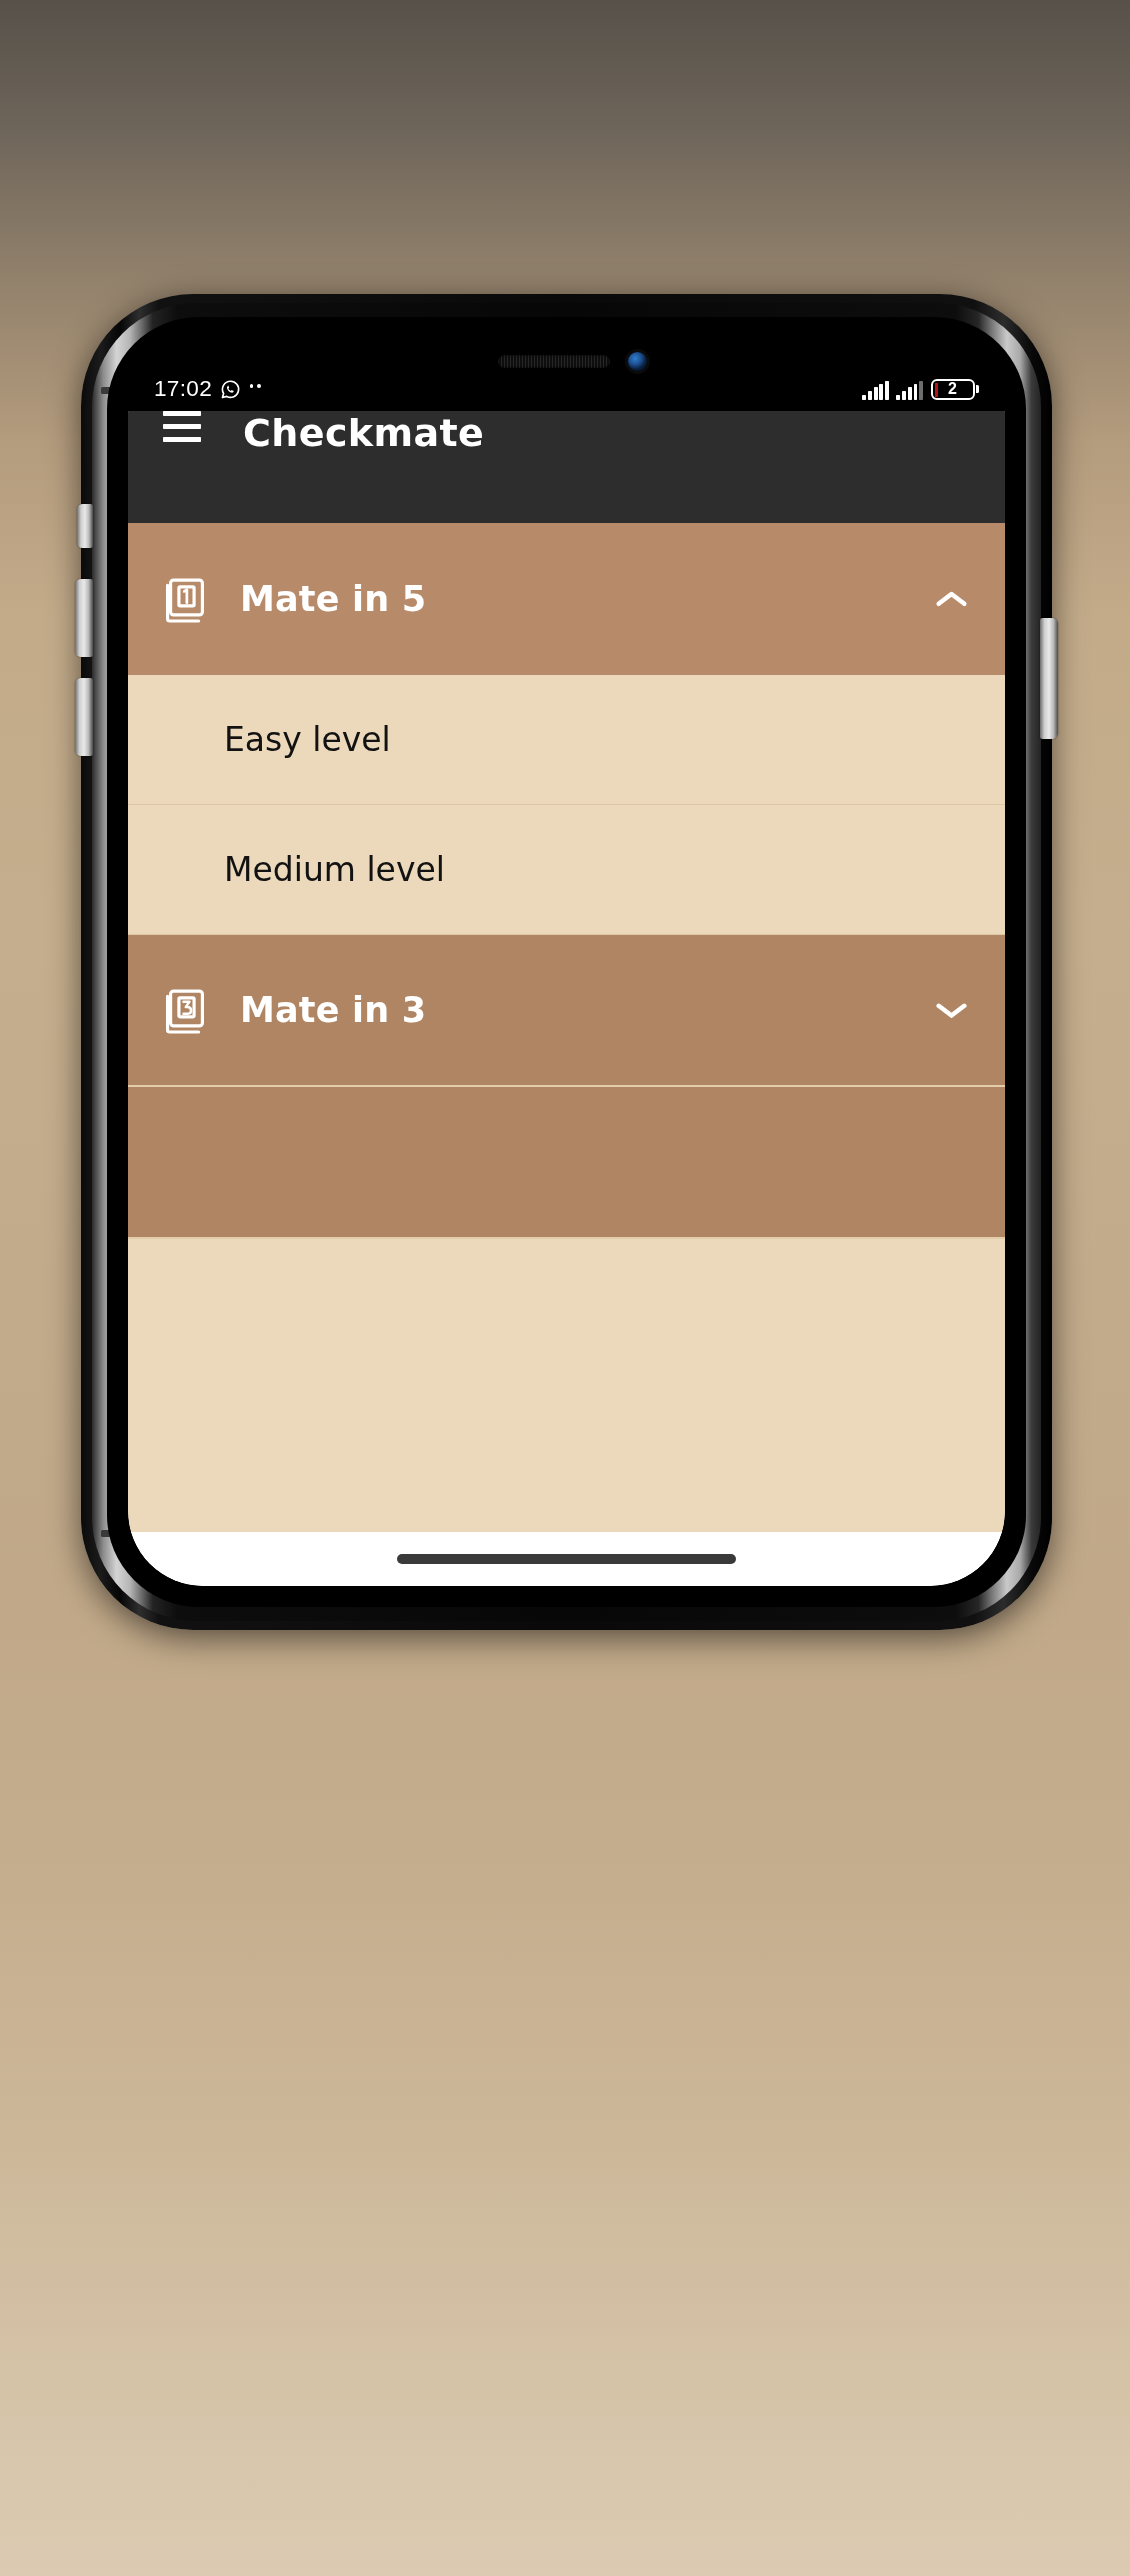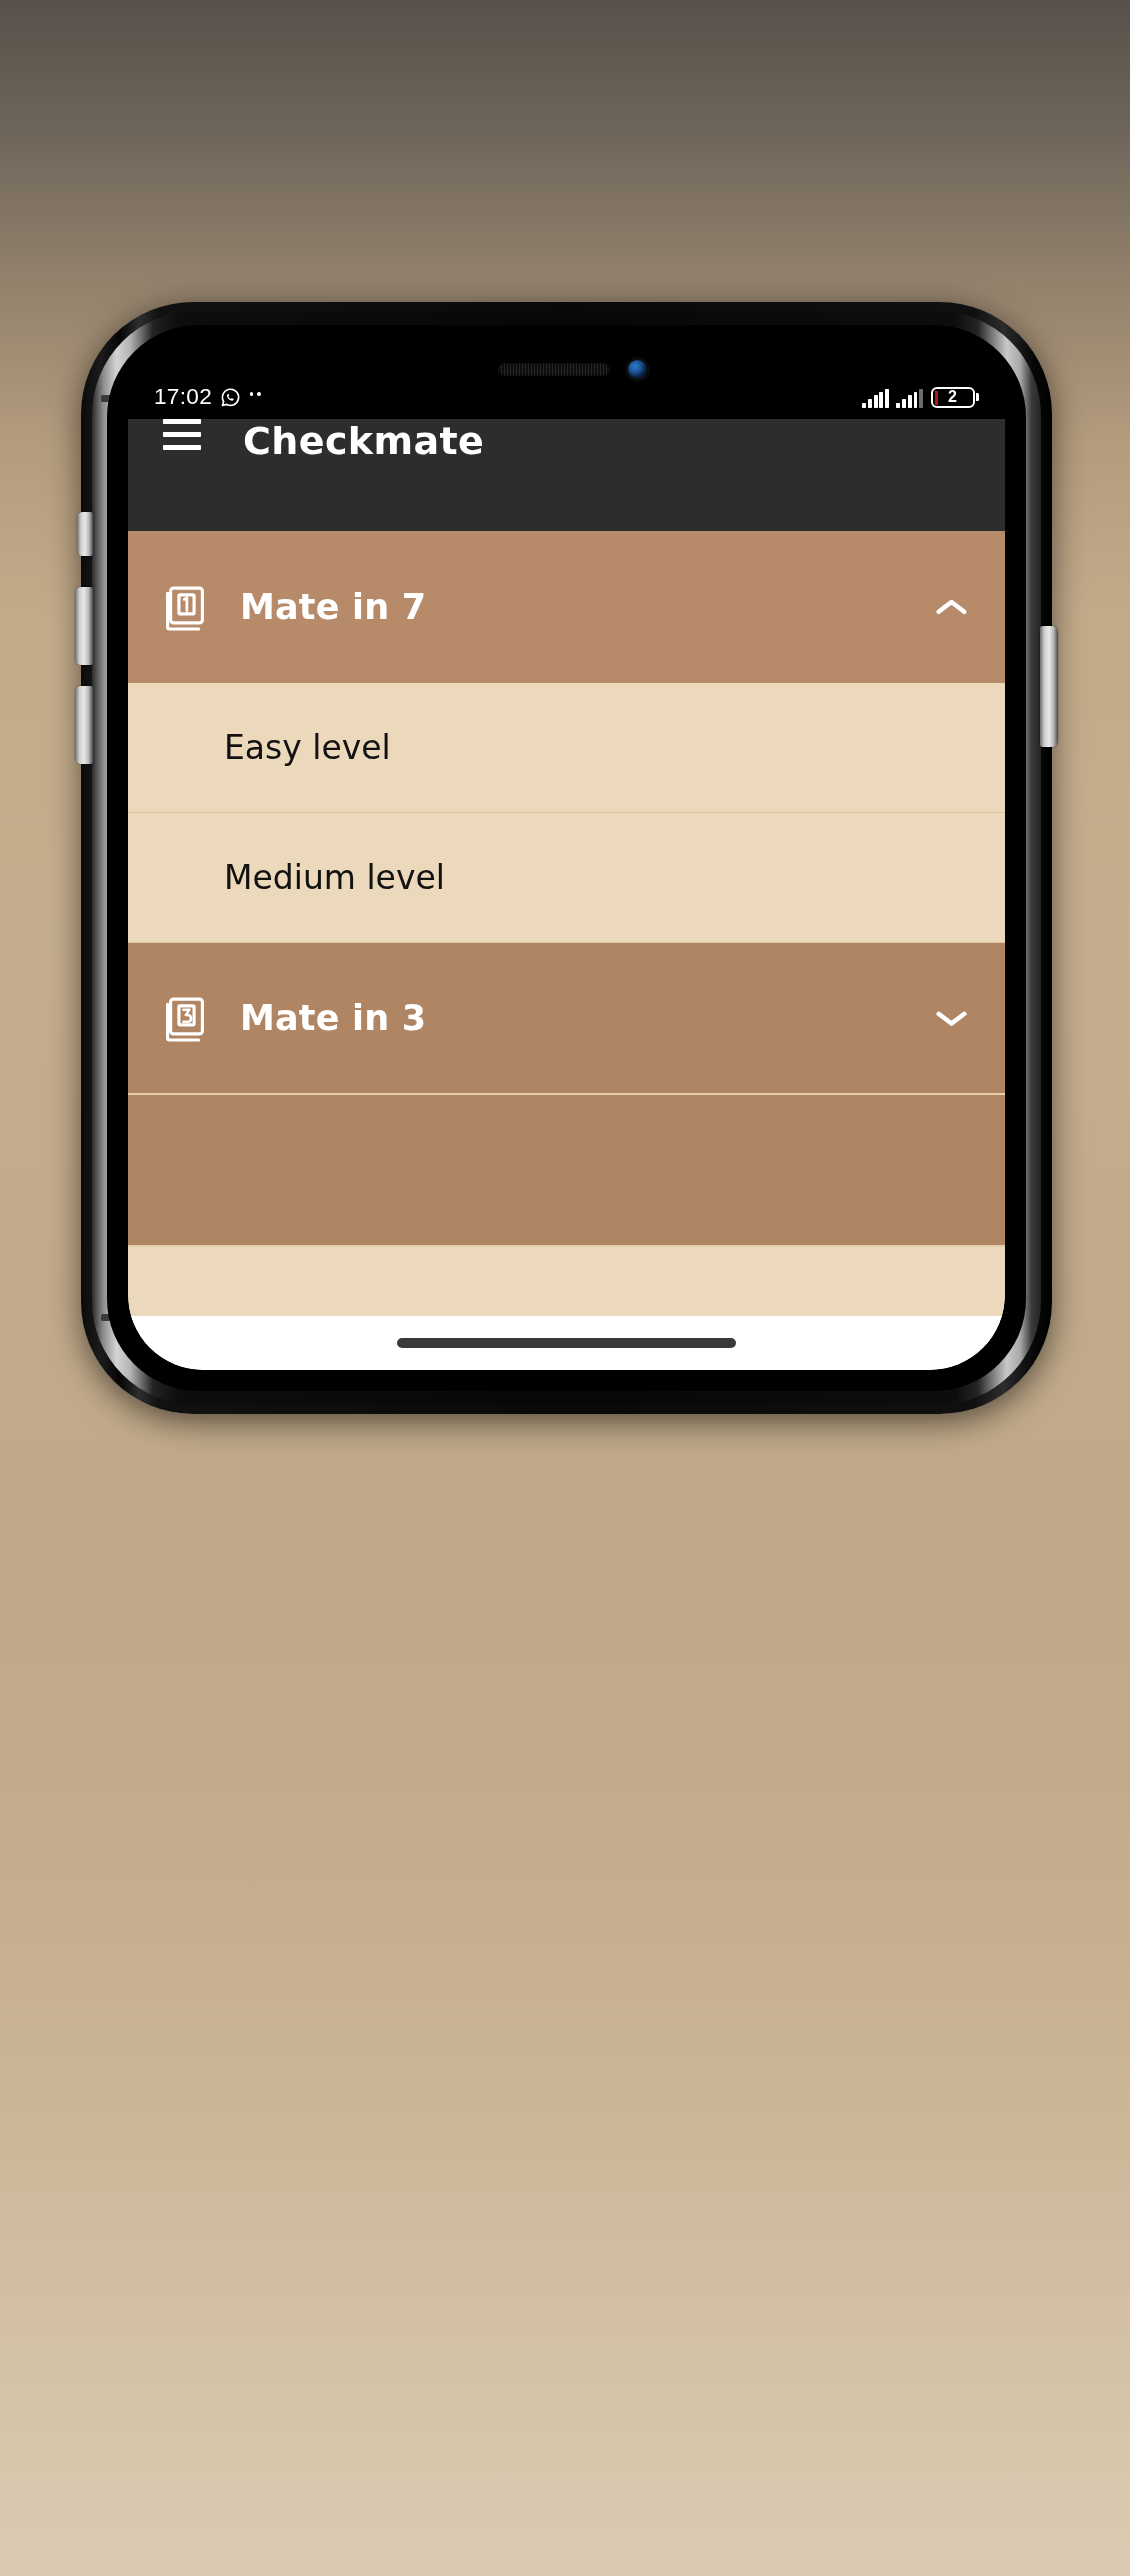--- a/index.html
+++ b/index.html
@@ -22,22 +22,22 @@
       #cbb697 82%,
       #d3c0a4 90%,
       #d8c7ad 96%,
       #dccbb2 100%);
     position:relative;
   }
 
   
   #phone-device {
     position:absolute;
-    left:81px; top:302px;
-    width:971px; height:1112px;
+    left:81px; top:294px;
+    width:971px; height:1336px;
   }
   .frame-outer {
     position:absolute; inset:0;
     border-radius:112px;
     background:linear-gradient(90deg,
       #0a0a0a 0%, #1b1b1b 2%, #060606 4%,
       #2e2e2e 6%, #111 8%, #090909 50%,
       #101010 92%, #2c2c2c 95%, #080808 98%, #000 100%);
     box-shadow:0 7.5px 32px rgba(0,0,0,0.55);
   }
@@ -331,21 +331,21 @@
 
         <div class="category-header expanded">
           <span class="cat-icon">
             <svg width="47" height="50" viewBox="0 0 62 66" fill="none" stroke="#ffffff" stroke-width="4.2" stroke-linejoin="round" stroke-linecap="round">
               <path d="M14 8 h34 a4 4 0 0 1 4 4 v38 a4 4 0 0 1 -4 4 h-34 a4 4 0 0 1 -4 -4 v-38 a4 4 0 0 1 4 -4 z"></path>
               <path d="M6 15 v44 a3 3 0 0 0 3 3 h38"></path>
               <rect x="21" y="17" width="20" height="25" rx="1.5"></rect>
               <path d="M28 23 l3.5 -2.2 v17" stroke-width="3.6"></path>
             </svg>
           </span>
-          <span class="cat-label">Mate in 7</span>
+          <span class="cat-label">Mate in 5</span>
           <span class="cat-chevron">
             <svg width="35" height="22.6" viewBox="0 0 46 30" fill="none" stroke="#ffffff" stroke-width="6" stroke-linecap="round" stroke-linejoin="round">
               <path d="M6 21 L23 8 L40 21"></path>
             </svg>
           </span>
         </div>
         <div class="sub-item">
           <span class="sub-label">Easy level</span>
         </div>
         <div class="sub-item">

